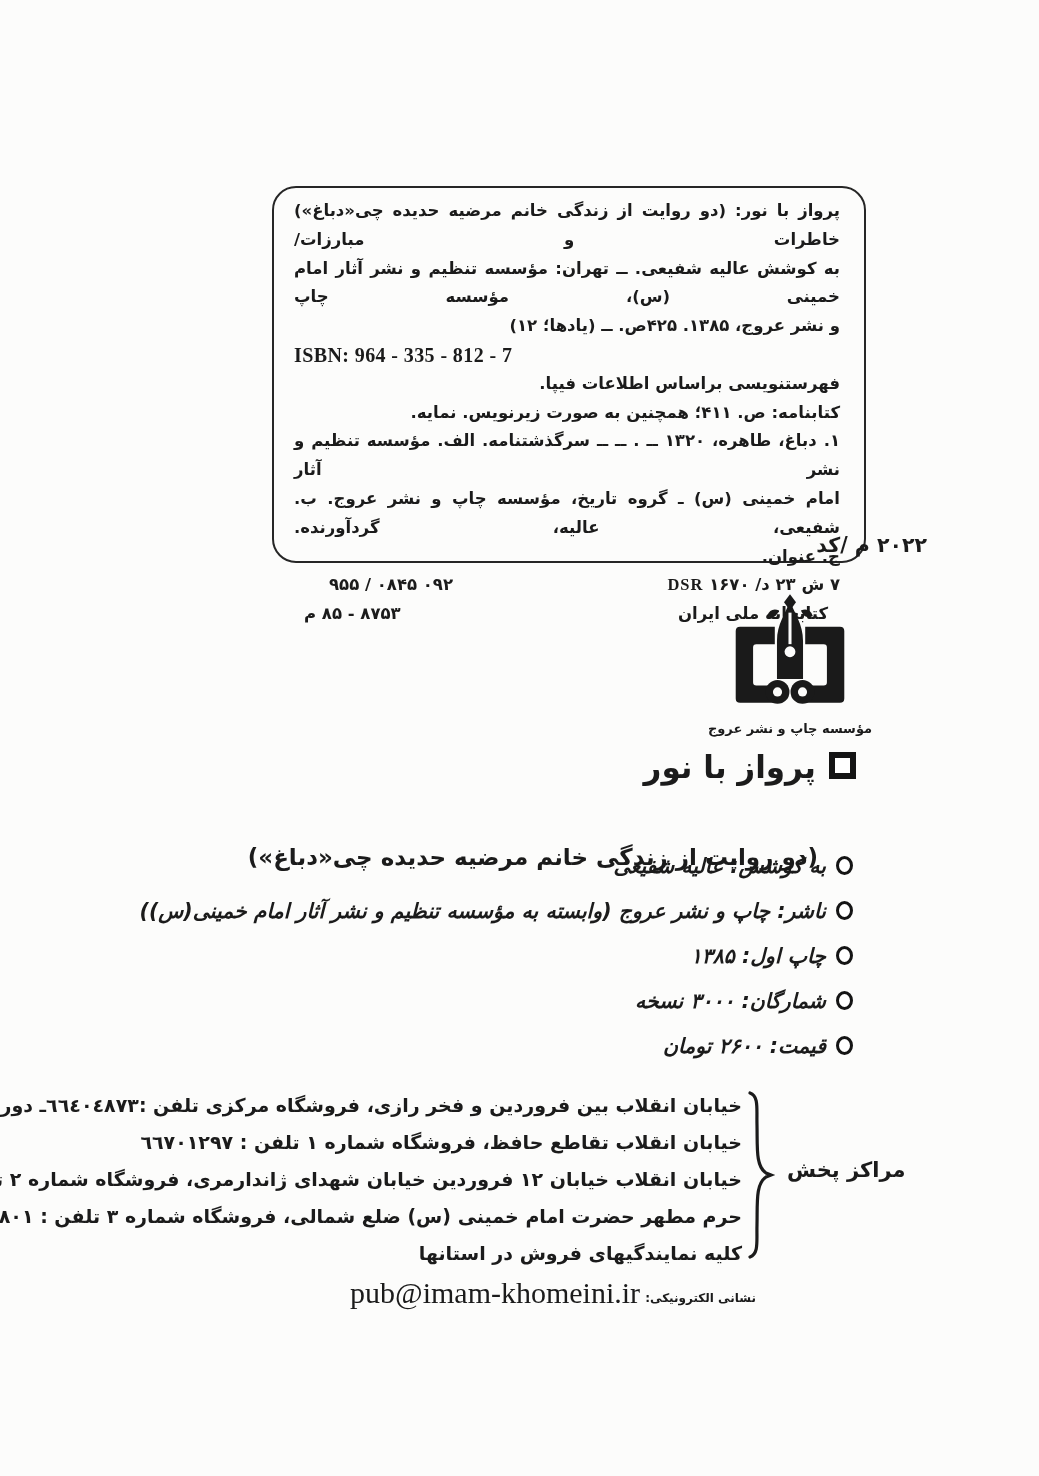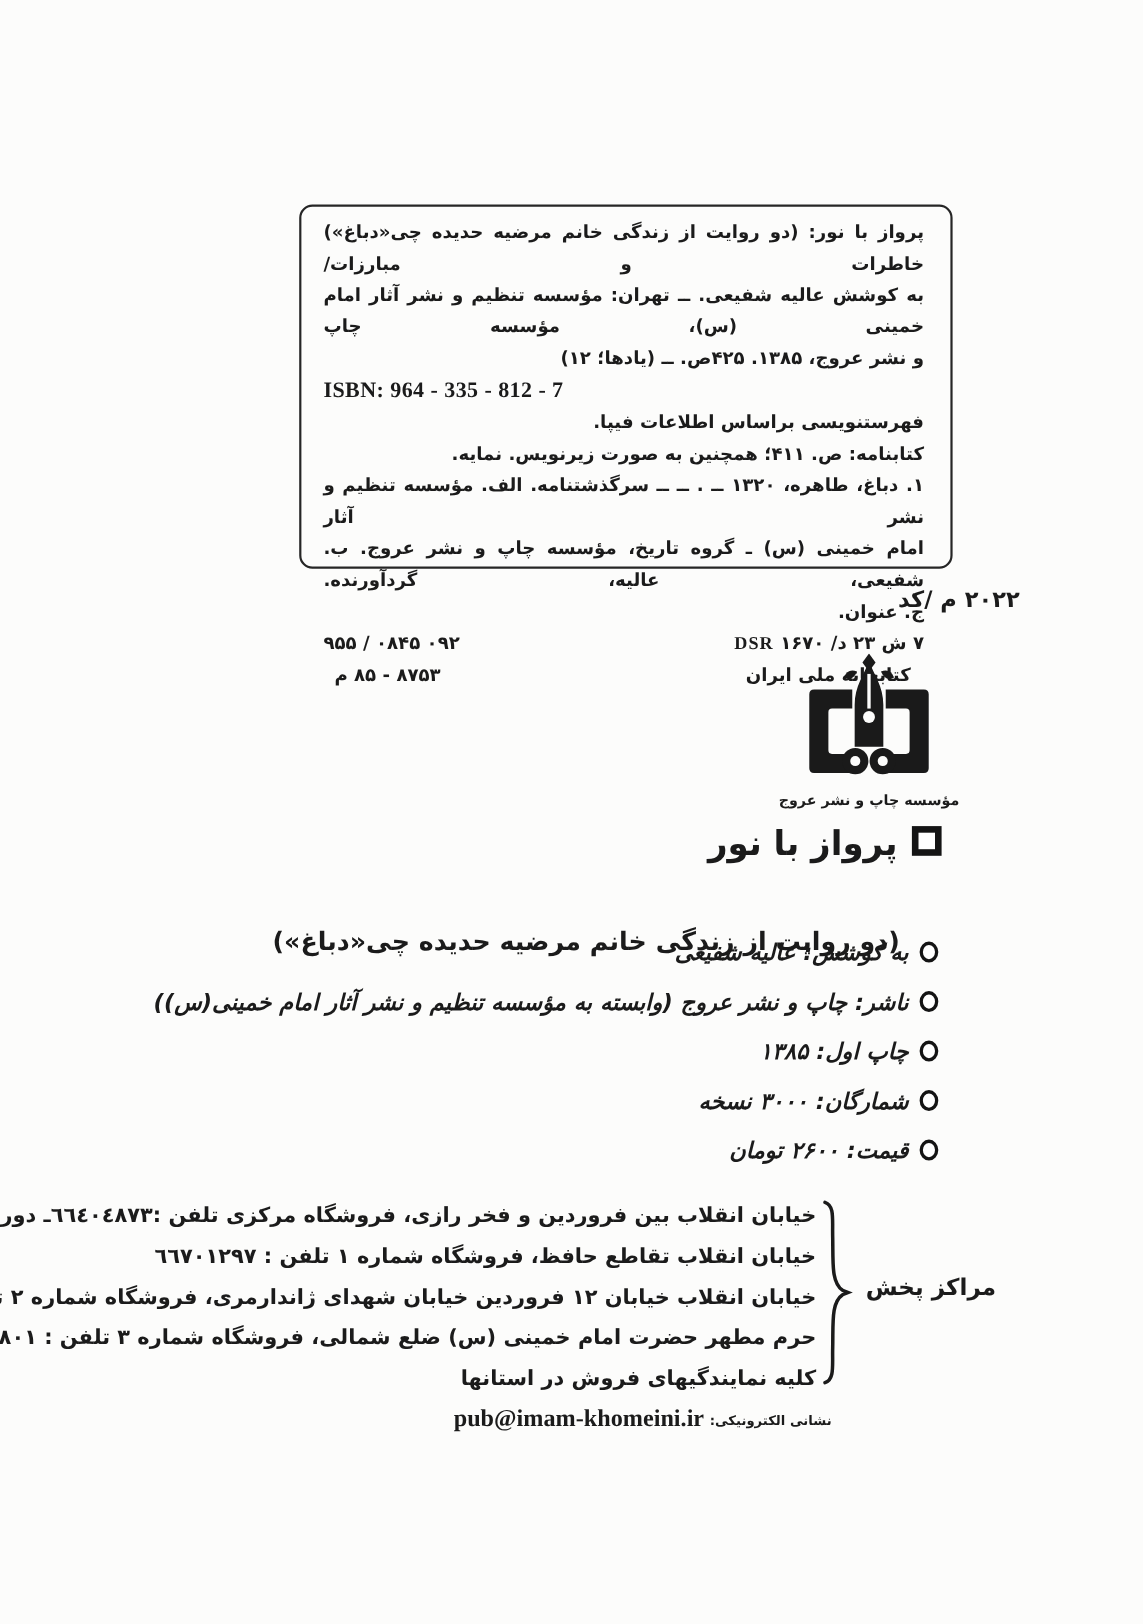--- a/index.html
+++ b/index.html
@@ -5,40 +5,40 @@
   html,body{margin:0;padding:0;}
   body{
     width:1039px;height:1476px;position:relative;overflow:hidden;
     background:#fcfcfb;color:#1b1b1b;
     font-family:"DejaVu Sans",sans-serif;
   }
   .abs{position:absolute;}
 
   
   .cip-box{
-    left:272px;top:186px;width:594px;height:331px;box-sizing:border-box;
-    border:2px solid #262626;border-radius:12px;
+    left:272px;top:186px;width:594px;height:377px;box-sizing:border-box;
+    border:2px solid #262626;border-radius:24px;
     padding:9px 24px 6px 20px;
   }
   .cip-line{
     direction:rtl;text-align:right;white-space:nowrap;
     font-size:16.5px;font-weight:700;line-height:28.8px;
   }
   .cip-just{white-space:normal;text-align:justify;text-align-last:justify;}
   .isbn-line{
     direction:ltr;text-align:left;line-height:28.8px;
     font-family:"Liberation Serif",serif;font-weight:700;font-size:20px;
     letter-spacing:.4px;
   }
   .cip-row{
     display:flex;justify-content:space-between;direction:rtl;
     font-size:16.5px;font-weight:700;line-height:28.8px;white-space:nowrap;
   }
   .latin-serif{font-family:"Liberation Serif",serif;font-weight:700;letter-spacing:1px;}
-  .tok-row{direction:ltr;}
+  .tok-row{direction:ltr;margin-left:35px;}
   .tok-row bdi{unicode-bidi:isolate;}
   .natlib-cell{margin-left:6px;padding-right:12px;}
   .natbib-cell{margin-left:10px;}
 
   
   .code-line{
     top:533px;right:112px;direction:ltr;white-space:nowrap;
     font-size:20.5px;font-weight:700;
   }
   .code-line bdi{unicode-bidi:isolate;}
@@ -80,21 +80,21 @@
   .brace{left:741px;top:1089px;}
   .dist-label{
     left:787px;top:1158px;direction:rtl;white-space:nowrap;
     font-size:21px;font-weight:700;
   }
 
   
   .email-line{right:283px;top:1276px;direction:rtl;white-space:nowrap;}
   .email-label{font-size:12px;font-weight:700;}
   .email-address{
-    font-family:"Liberation Serif",serif;font-weight:700;font-size:22px;
+    font-family:"Liberation Serif",serif;font-weight:400;font-size:30px;
     direction:ltr;unicode-bidi:isolate;vertical-align:-1px;
   }
 </style>
 </head>
 <body>
 
 <div>
 
   <div class="abs cip-box">
     <div class="cip-line cip-just">پرواز با نور: (دو روایت از زندگی خانم مرضیه حدیده چی«دباغ») خاطرات و مبارزات/</div>

